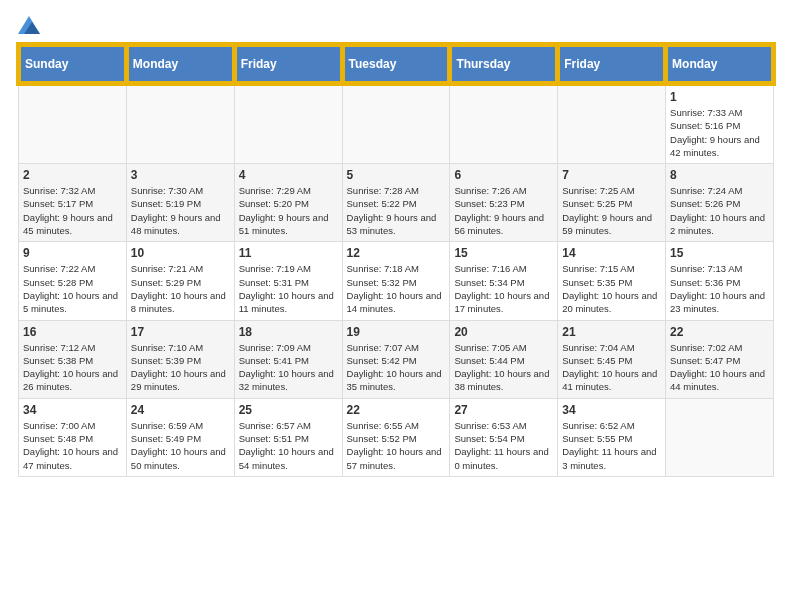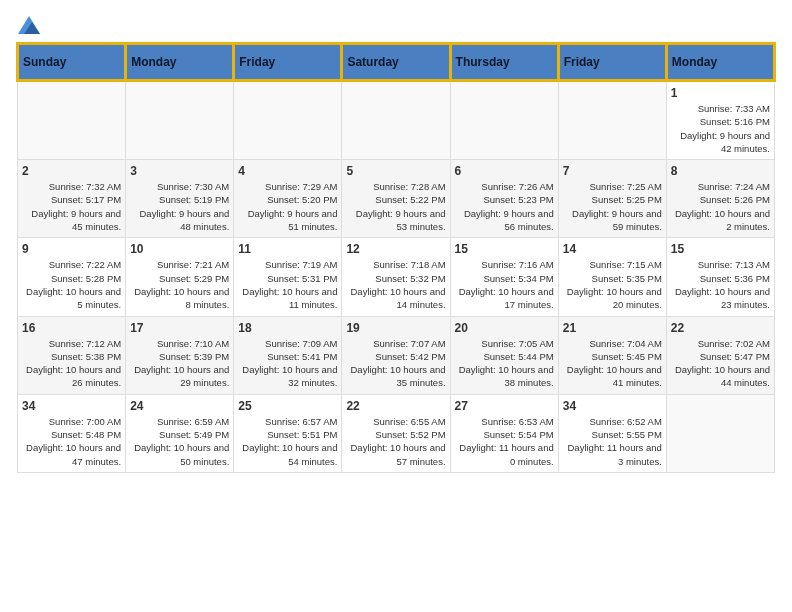--- a/index.html
+++ b/index.html
@@ -49,26 +49,26 @@
       font-size: 14px;
       color: #555;
     }
     .calendar {
       width: 100%;
       border-collapse: collapse;
       border: 1px solid #ccc;
     }
     .calendar th {
       background-color: #4a7fc1;
-      color: #0f172a;
+      color: #ffffff;
       padding: 10px 4px;
       font-size: 12px;
       font-weight: bold;
       text-align: left;
-      border: 3px solid #eab308;
+      border: 5px solid #eab308;
     }
     .calendar td {
       vertical-align: top;
       border: 1px solid #ddd;
       padding: 4px;
       width: calc(100% / 7);
       min-height: 80px;
       font-size: 10px;
       color: #333;
       background: #fff;
@@ -79,21 +79,20 @@
     .day-number {
       font-size: 12px;
       font-weight: bold;
       display: block;
       margin-bottom: 2px;
     }
     .day-info {
       font-size: 9.5px;
       line-height: 1.4;
       color: #333;
-      text-align: right;
     }
     .row-bg-white td { background: #fff; }
     .row-bg-light td { background: #f5f5f5; }
   </style>
 </head>
 <body>
 
 <div class="header">
   <div class="logo">
     <div style="display:flex;flex-direction:column;align-items:flex-start;">
@@ -112,21 +111,21 @@
     <div class="location"></div>
   </div>
 </div>
 
 <table class="calendar">
   <thead>
     <tr>
     <th>Sunday</th>
         <th>Monday</th>
         <th>Friday</th>
-        <th>Saturday</th>
+        <th>Tuesday</th>
         <th>Thursday</th>
         <th>Friday</th>
         <th>Monday</th>
       </tr>
   </thead>
   <tbody id="calendar-body">
   <tr class="row-bg-white">
         <td class="empty"></td>
         <td class="empty"></td>
         <td class="empty"></td>

